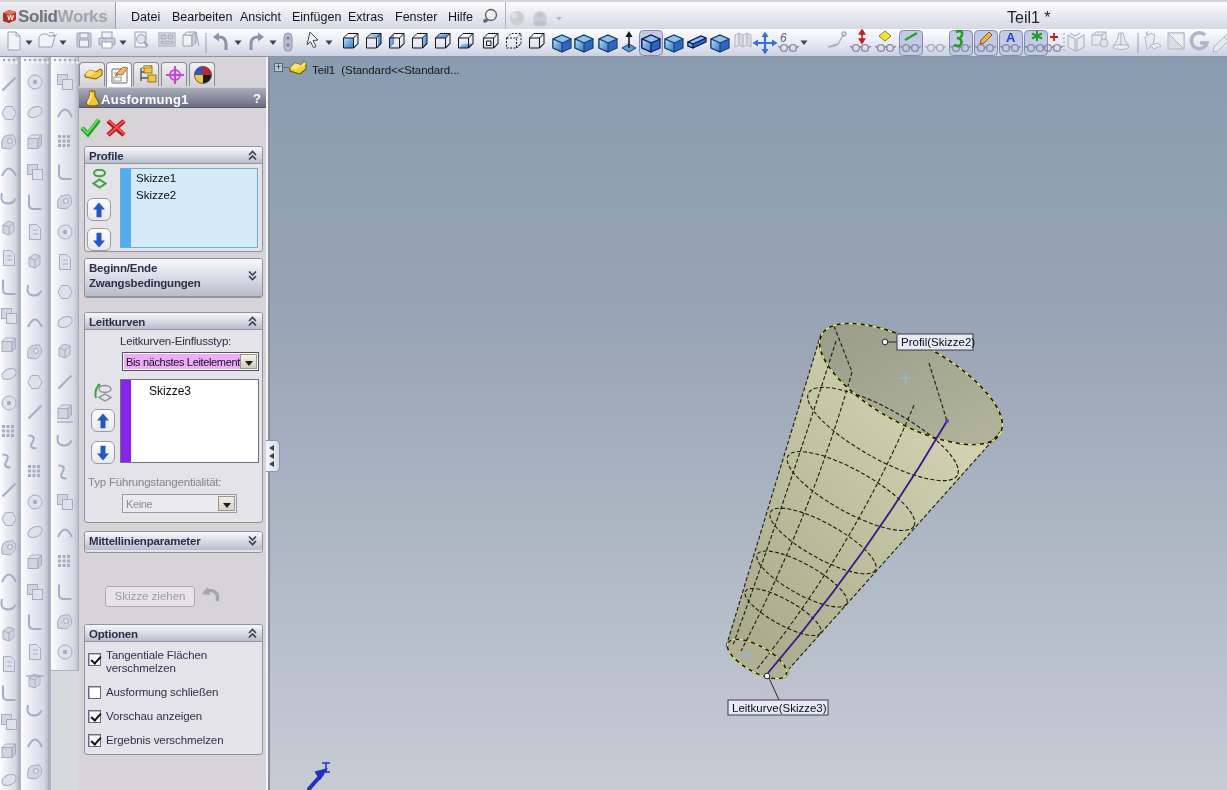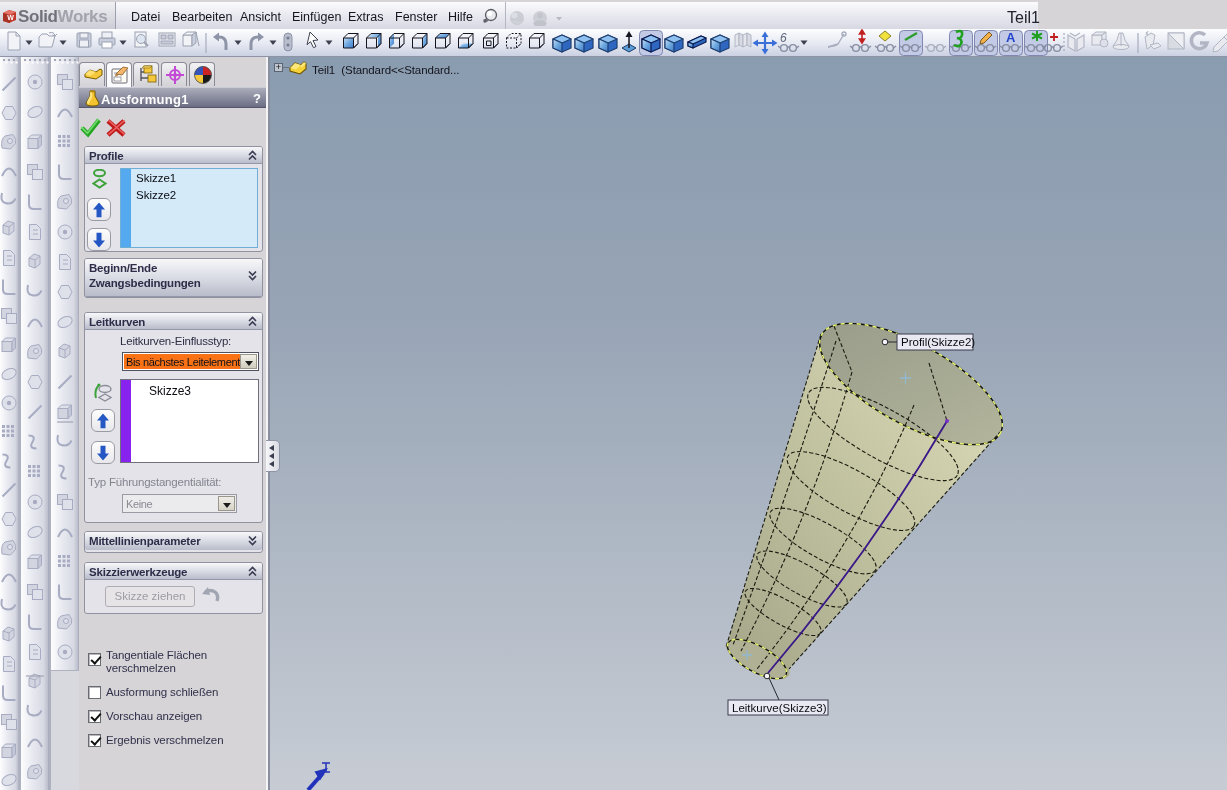--- a/index.html
+++ b/index.html
@@ -1,36 +1,36 @@
 <!DOCTYPE html>
 <html><head><meta charset="utf-8"><style>
 *{margin:0;padding:0;box-sizing:border-box}
 html,body{width:1227px;height:790px;overflow:hidden}
 body{position:relative;font-family:"Liberation Sans",sans-serif;background:#D6D4D7}
 .abs{position:absolute}
-#menubar{position:absolute;left:0;top:2px;width:1038px;height:29px;background:linear-gradient(#FBFBFD,#E3E4EC 60%,#D4D5E0)}
+#menubar{position:absolute;left:0;top:2px;width:1227px;height:29px;background:linear-gradient(#FBFBFD,#E3E4EC 60%,#D4D5E0)}
 #logoarea{position:absolute;left:0;top:0;width:116px;height:29px;background:linear-gradient(#F0F0F3,#C8C9D3);border-right:1px solid #9CA0AE}
 .mitem{position:absolute;top:8px;font-size:12.5px;color:#15151f}
 #toolbar{position:absolute;left:0;top:29px;width:1227px;height:28px;background:linear-gradient(#FCFDFE,#E6E9F2 55%,#CBD1E2);border-bottom:1px solid #8E93A6}
 #leftbars{position:absolute;left:0;top:57px;width:79px;height:733px}
 #panel{position:absolute;left:79px;top:57px;width:189px;height:733px;background:#D6D4D7;font-size:12px}
 #viewport{position:absolute;left:270px;top:57px;width:957px;height:733px;background:linear-gradient(#8A9CB0 0%,#97A4B5 35%,#C7CCD4 100%)}
 #vpborder{position:absolute;left:266px;top:57px;width:4px;height:733px;background:#8A8FA0;border-left:2px solid #F4F4F6}
 
 .tab{position:absolute;top:5px;width:26px;height:24px;border:1px solid #8A8A98;border-bottom:none;border-radius:4px 4px 0 0;background:linear-gradient(#F2F2F5,#D3D2D7)}
 .tab.active{background:#FBFBFD;height:25px}
 #pmhead{position:absolute;left:0;top:30px;width:188px;height:21px;background:linear-gradient(#ABADBB,#6B6D84);border-top:1px solid #C9CBD6;border-bottom:1px solid #55566B}
 #pmhead .t{position:absolute;left:22px;top:3.5px;color:#fff;font-weight:bold;font-size:13px;letter-spacing:0.3px}
 #pmhead .q{position:absolute;right:6px;top:3px;color:#fff;font-weight:bold;font-size:13px}
 .grp{position:absolute;left:5px;width:179px;border:1px solid #90929F;border-radius:3px;background:#E4E3EA}
 .ghead{position:relative;height:17px;background:linear-gradient(#F8F8FA 0%,#DDDFE7 45%,#B9BCCA 100%);border-bottom:1px solid #9497A8;border-radius:2px 2px 0 0}
 .ghead .gt{position:absolute;left:4px;top:2.5px;font-weight:bold;font-size:11.5px;letter-spacing:-0.2px;color:#2D2D49}
 .chev{position:absolute;right:5px;top:3px}
 .lbl{position:absolute;font-size:11.5px;color:#2E2E44;letter-spacing:-0.2px}
-.combo{position:absolute;height:19px;background:#f97316;border:1px solid #51525F;box-shadow:inset 0 0 0 1px #fff;overflow:hidden}
+.combo{position:absolute;height:19px;background:#f0abfc;border:1px solid #51525F;box-shadow:inset 0 0 0 1px #fff;overflow:hidden}
 .combo .ct{position:absolute;left:3px;top:3px;font-size:11px;letter-spacing:-0.35px;color:#101018;white-space:nowrap}
 .cbtn{position:absolute;right:1px;top:1px;width:17px;bottom:1px;background:linear-gradient(#F3F1EA,#CFCBBC);border:1px solid #9A968B}
 .cbtn:after{content:"";position:absolute;left:4px;top:6px;border:4px solid transparent;border-top:5px solid #1a1a1a}
 .updn{position:absolute;width:24px;height:23px;border:1px solid #9A9AA2;border-radius:6px;background:linear-gradient(#FDFDFD,#E8E8EC)}
 .arrow-up,.arrow-dn{position:absolute;left:50%;top:50%;transform:translate(-50%,-50%)}
 .cbx{position:absolute;width:13px;height:13px;background:#fff;border:1px solid #6A6A72;box-shadow:inset 1px 1px 0 #B9B9BE}
 .cbx.on:after{content:"";position:absolute;left:2px;top:2px;width:8px;height:4px;border-left:2px solid #111;border-bottom:2px solid #111;transform:rotate(-48deg);transform-origin:center}
 .cblbl{position:absolute;font-size:11.5px;letter-spacing:-0.1px;line-height:13px;color:#30304A}
 </style></head>
 <body>
@@ -764,37 +764,37 @@
         <div class="gt">Mittellinienparameter</div>
         <div class="chev"><svg width="9" height="11" viewBox="0 0 9 11">
             <g fill="none" stroke="#3A3A52" stroke-width="1.6">
               <path d="M1,1.5 L4.5,5 L8,1.5"></path>
               <path d="M1,6 L4.5,9.5 L8,6"></path>
             </g>
           </svg></div>
       </div>
   </div>
 
-  <div class="grp" style="top:505px;height:52px">
+  <div class="abs" style="left:26px;top:529px;width:90px;height:21px;background:#E6E4E6;border:1px solid #B0ACB4;border-radius:3px;text-align:center;font-size:11.5px;color:#9C9CA4;line-height:19px">Skizze ziehen</div>
+  <svg class="abs" style="left:122px;top:529px" width="20" height="19" viewBox="0 0 20 19">
+      <path d="M4,6 q6,-3 10,0 q4,3 2,9" fill="none" stroke="#A2A6B2" stroke-width="3.4"></path>
+      <path d="M7,1 L1,8 l8,1 z" fill="#A2A6B2"></path>
+    </svg>
+
+  <div class="grp" style="top:567px;height:131px">
     <div class="ghead">
-        <div class="gt">Skizzierwerkzeuge</div>
+        <div class="gt">Optionen</div>
         <div class="chev"><svg width="9" height="11" viewBox="0 0 9 11">
             <g fill="none" stroke="#3A3A52" stroke-width="1.6">
               <path d="M1,5 L4.5,1.5 L8,5"></path>
               <path d="M1,9.5 L4.5,6 L8,9.5"></path>
             </g>
           </svg></div>
       </div>
   </div>
-  <div class="abs" style="left:26px;top:529px;width:90px;height:21px;background:#E6E4E6;border:1px solid #B0ACB4;border-radius:3px;text-align:center;font-size:11.5px;color:#9C9CA4;line-height:19px">Skizze ziehen</div>
-  <svg class="abs" style="left:122px;top:529px" width="20" height="19" viewBox="0 0 20 19">
-      <path d="M4,6 q6,-3 10,0 q4,3 2,9" fill="none" stroke="#A2A6B2" stroke-width="3.4"></path>
-      <path d="M7,1 L1,8 l8,1 z" fill="#A2A6B2"></path>
-    </svg>
-
   <div class="cbx on" style="left:9px;top:596px"></div>
   <div class="cblbl" style="left:27px;top:592px">Tangentiale Flächen<br>verschmelzen</div>
   <div class="cbx" style="left:9px;top:629px"></div>
   <div class="cblbl" style="left:27px;top:629px">Ausformung schließen</div>
   <div class="cbx on" style="left:9px;top:653px"></div>
   <div class="cblbl" style="left:27px;top:653px">Vorschau anzeigen</div>
   <div class="cbx on" style="left:9px;top:677px"></div>
   <div class="cblbl" style="left:27px;top:677px">Ergebnis verschmelzen</div>
 </div>
 <div id="vpborder"></div>

